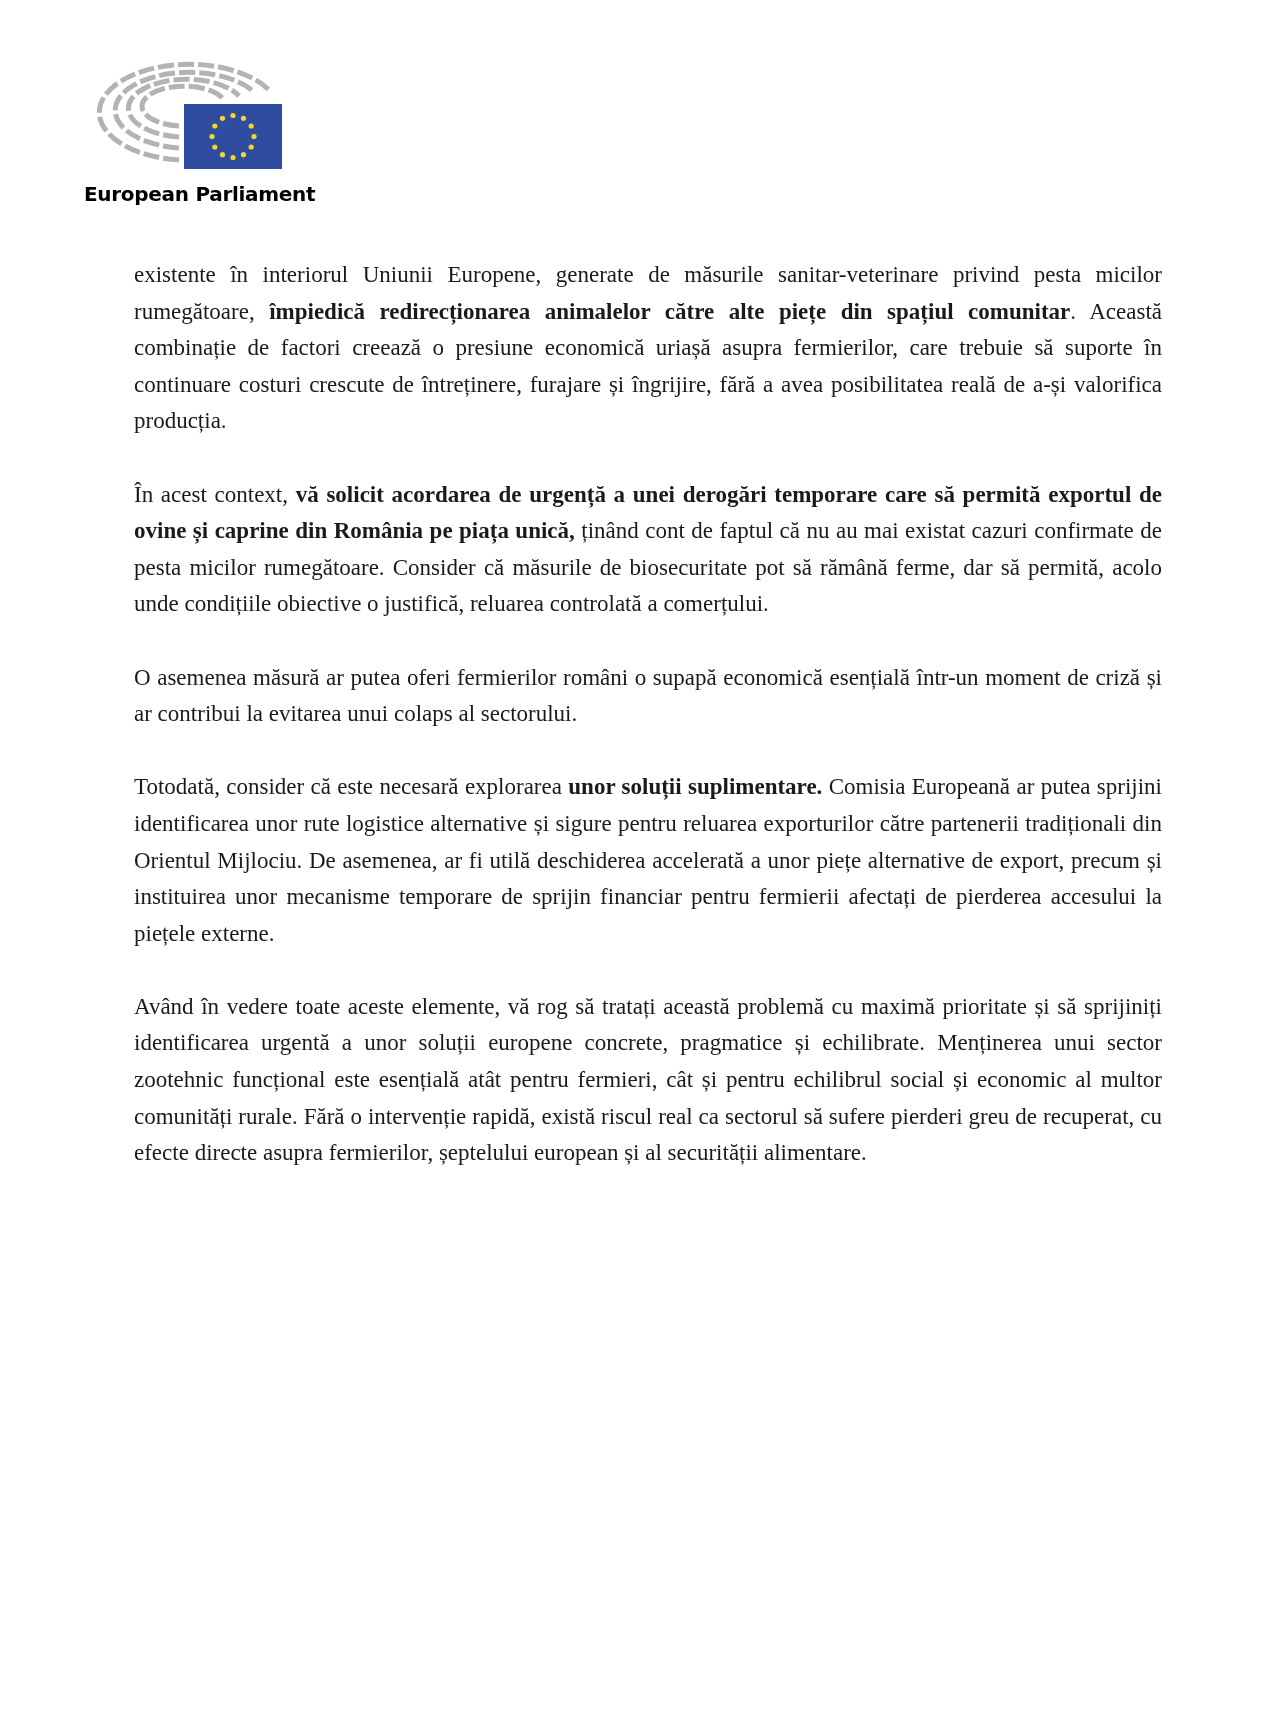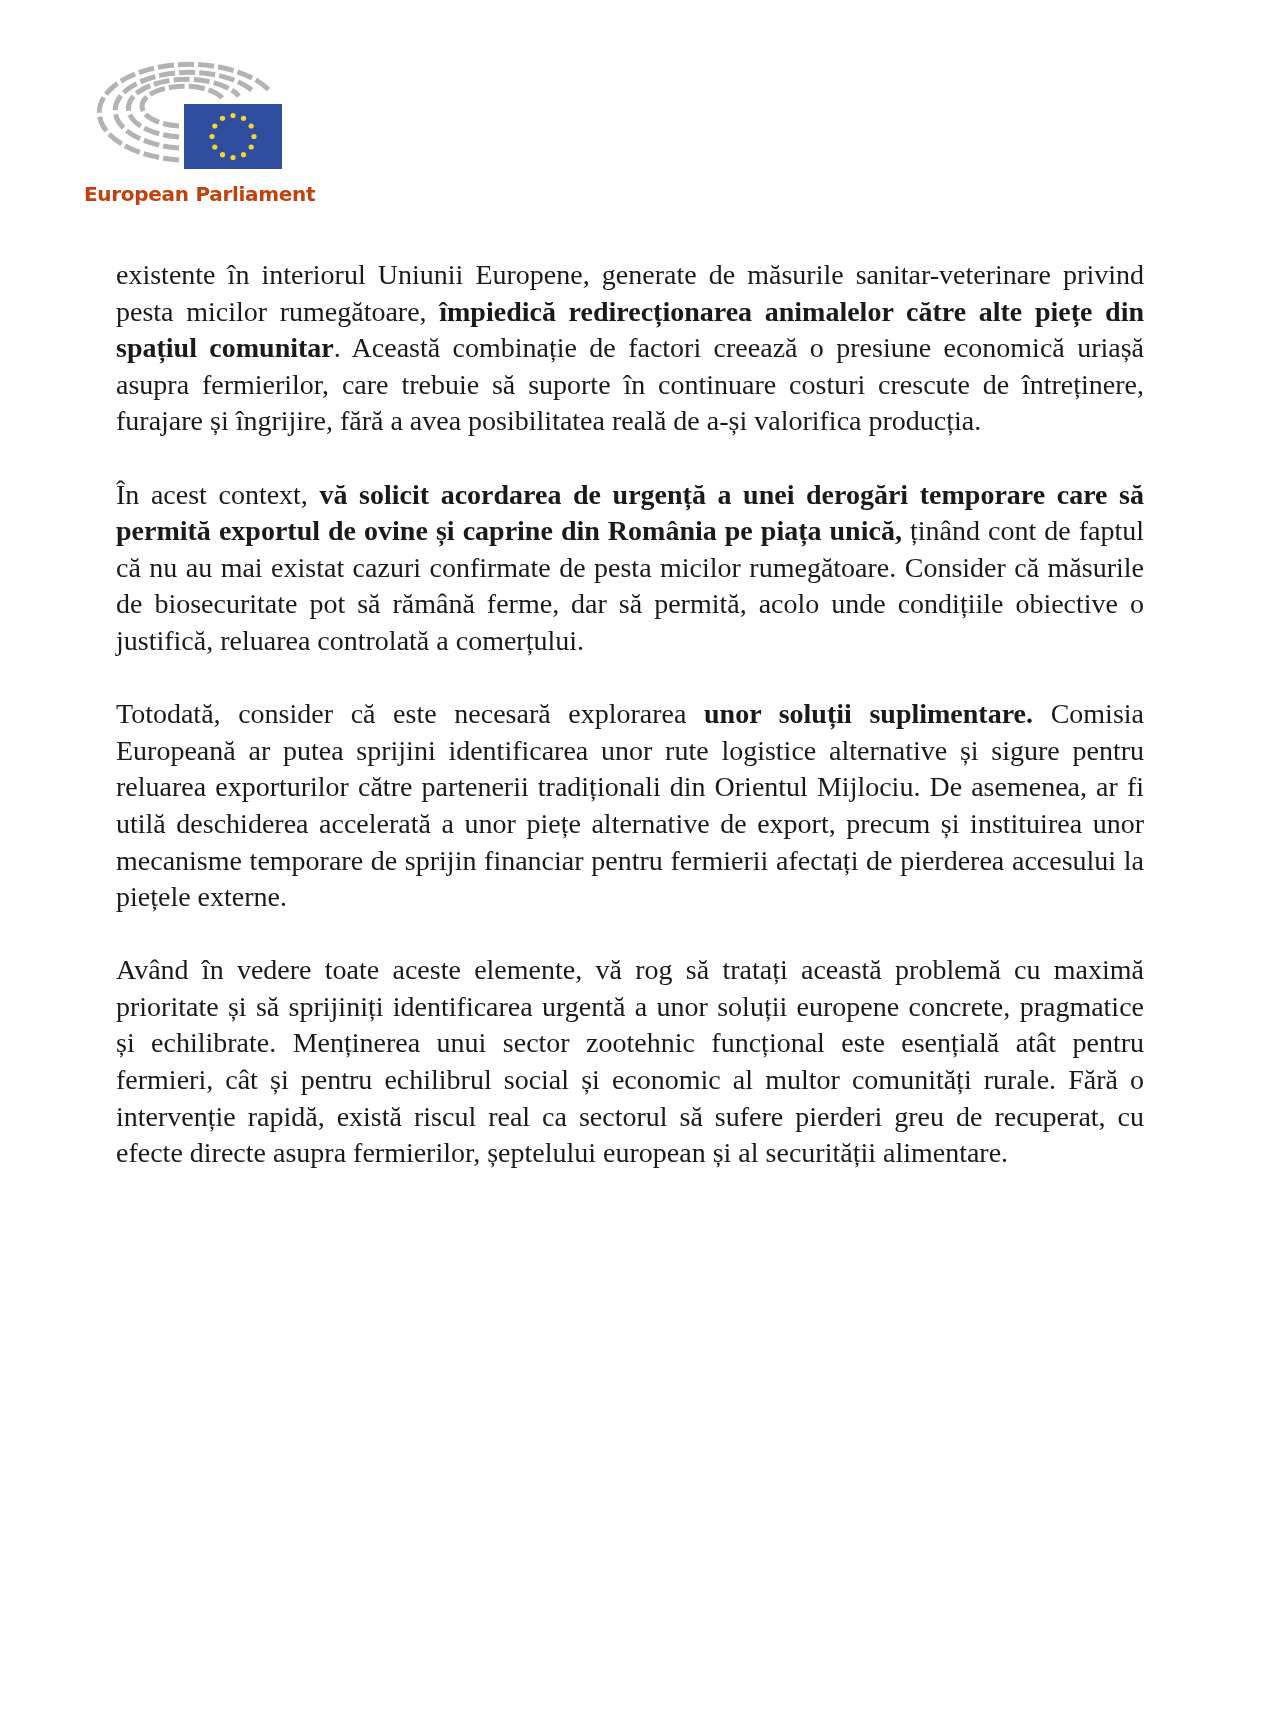--- a/index.html
+++ b/index.html
@@ -24,30 +24,30 @@
     }
     .logo svg { display: block; }
     .logo-text {
       position: absolute;
       left: 0;
       top: 122px;
       width: 220px;
       font-family: "DejaVu Sans", "Liberation Sans", sans-serif;
       font-size: 20px;
       font-weight: bold;
-      color: #c2410c;
+      color: #000000;
       letter-spacing: -0.3px;
       white-space: nowrap;
     }
     .letter {
       position: absolute;
-      left: 116px;
+      left: 134px;
       top: 257px;
       width: 1028px;
-      font-size: 28px;
+      font-size: 23px;
       line-height: 36.6px;
     }
     .para {
       margin: 0 0 36.6px 0;
       text-align: justify;
       text-align-last: left;
     }
     .para b { font-weight: bold; }
     .closing {
       position: absolute;
@@ -85,18 +85,19 @@
         <circle cx="130.8134665205268" cy="66" r="2.6"></circle>
         <circle cx="138.5" cy="58.313466520526795" r="2.6"></circle>
       </g>
   </svg>
   <div class="logo-text">European Parliament</div>
 </div>
 
 <div class="letter">
   <p class="para"><span>existente în interiorul Uniunii Europene, generate de măsurile sanitar-veterinare privind pesta micilor rumegătoare, </span><b>împiedică redirecționarea animalelor către alte piețe din spațiul comunitar</b><span>. Această combinație de factori creează o presiune economică uriașă asupra fermierilor, care trebuie să suporte în continuare costuri crescute de întreținere, furajare și îngrijire, fără a avea posibilitatea reală de a-și valorifica producția.</span></p>
   <p class="para"><span>În acest context, </span><b>vă solicit acordarea de urgență a unei derogări temporare care să permită exportul de ovine și caprine din România pe piața unică,</b><span> ținând cont de faptul că nu au mai existat cazuri confirmate de pesta micilor rumegătoare. Consider că măsurile de biosecuritate pot să rămână ferme, dar să permită, acolo unde condițiile obiective o justifică, reluarea controlată a comerțului.</span></p>
+  <p class="para"><span>O asemenea măsură ar putea oferi fermierilor români o supapă economică esențială într-un moment de criză și ar contribui la evitarea unui colaps al sectorului.</span></p>
   <p class="para"><span>Totodată, consider că este necesară explorarea </span><b>unor soluții suplimentare.</b><span> Comisia Europeană ar putea sprijini identificarea unor rute logistice alternative și sigure pentru reluarea exporturilor către partenerii tradiționali din Orientul Mijlociu. De asemenea, ar fi utilă deschiderea accelerată a unor piețe alternative de export, precum și instituirea unor mecanisme temporare de sprijin financiar pentru fermierii afectați de pierderea accesului la piețele externe.</span></p>
   <p class="para"><span>Având în vedere toate aceste elemente, vă rog să tratați această problemă cu maximă prioritate și să sprijiniți identificarea urgentă a unor soluții europene concrete, pragmatice și echilibrate. Menținerea unui sector zootehnic funcțional este esențială atât pentru fermieri, cât și pentru echilibrul social și economic al multor comunități rurale. Fără o intervenție rapidă, există riscul real ca sectorul să sufere pierderi greu de recuperat, cu efecte directe asupra fermierilor, șeptelului european și al securității alimentare.</span></p>
 </div>
 
 <div class="closing">
 </div>
 
 </body></html>

